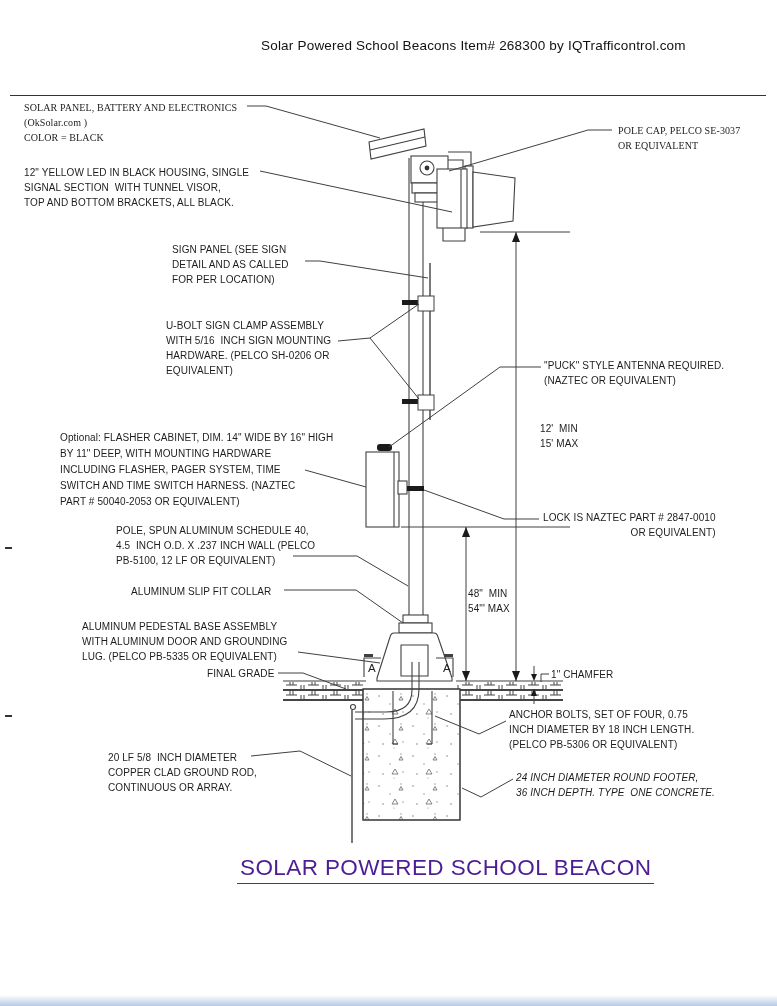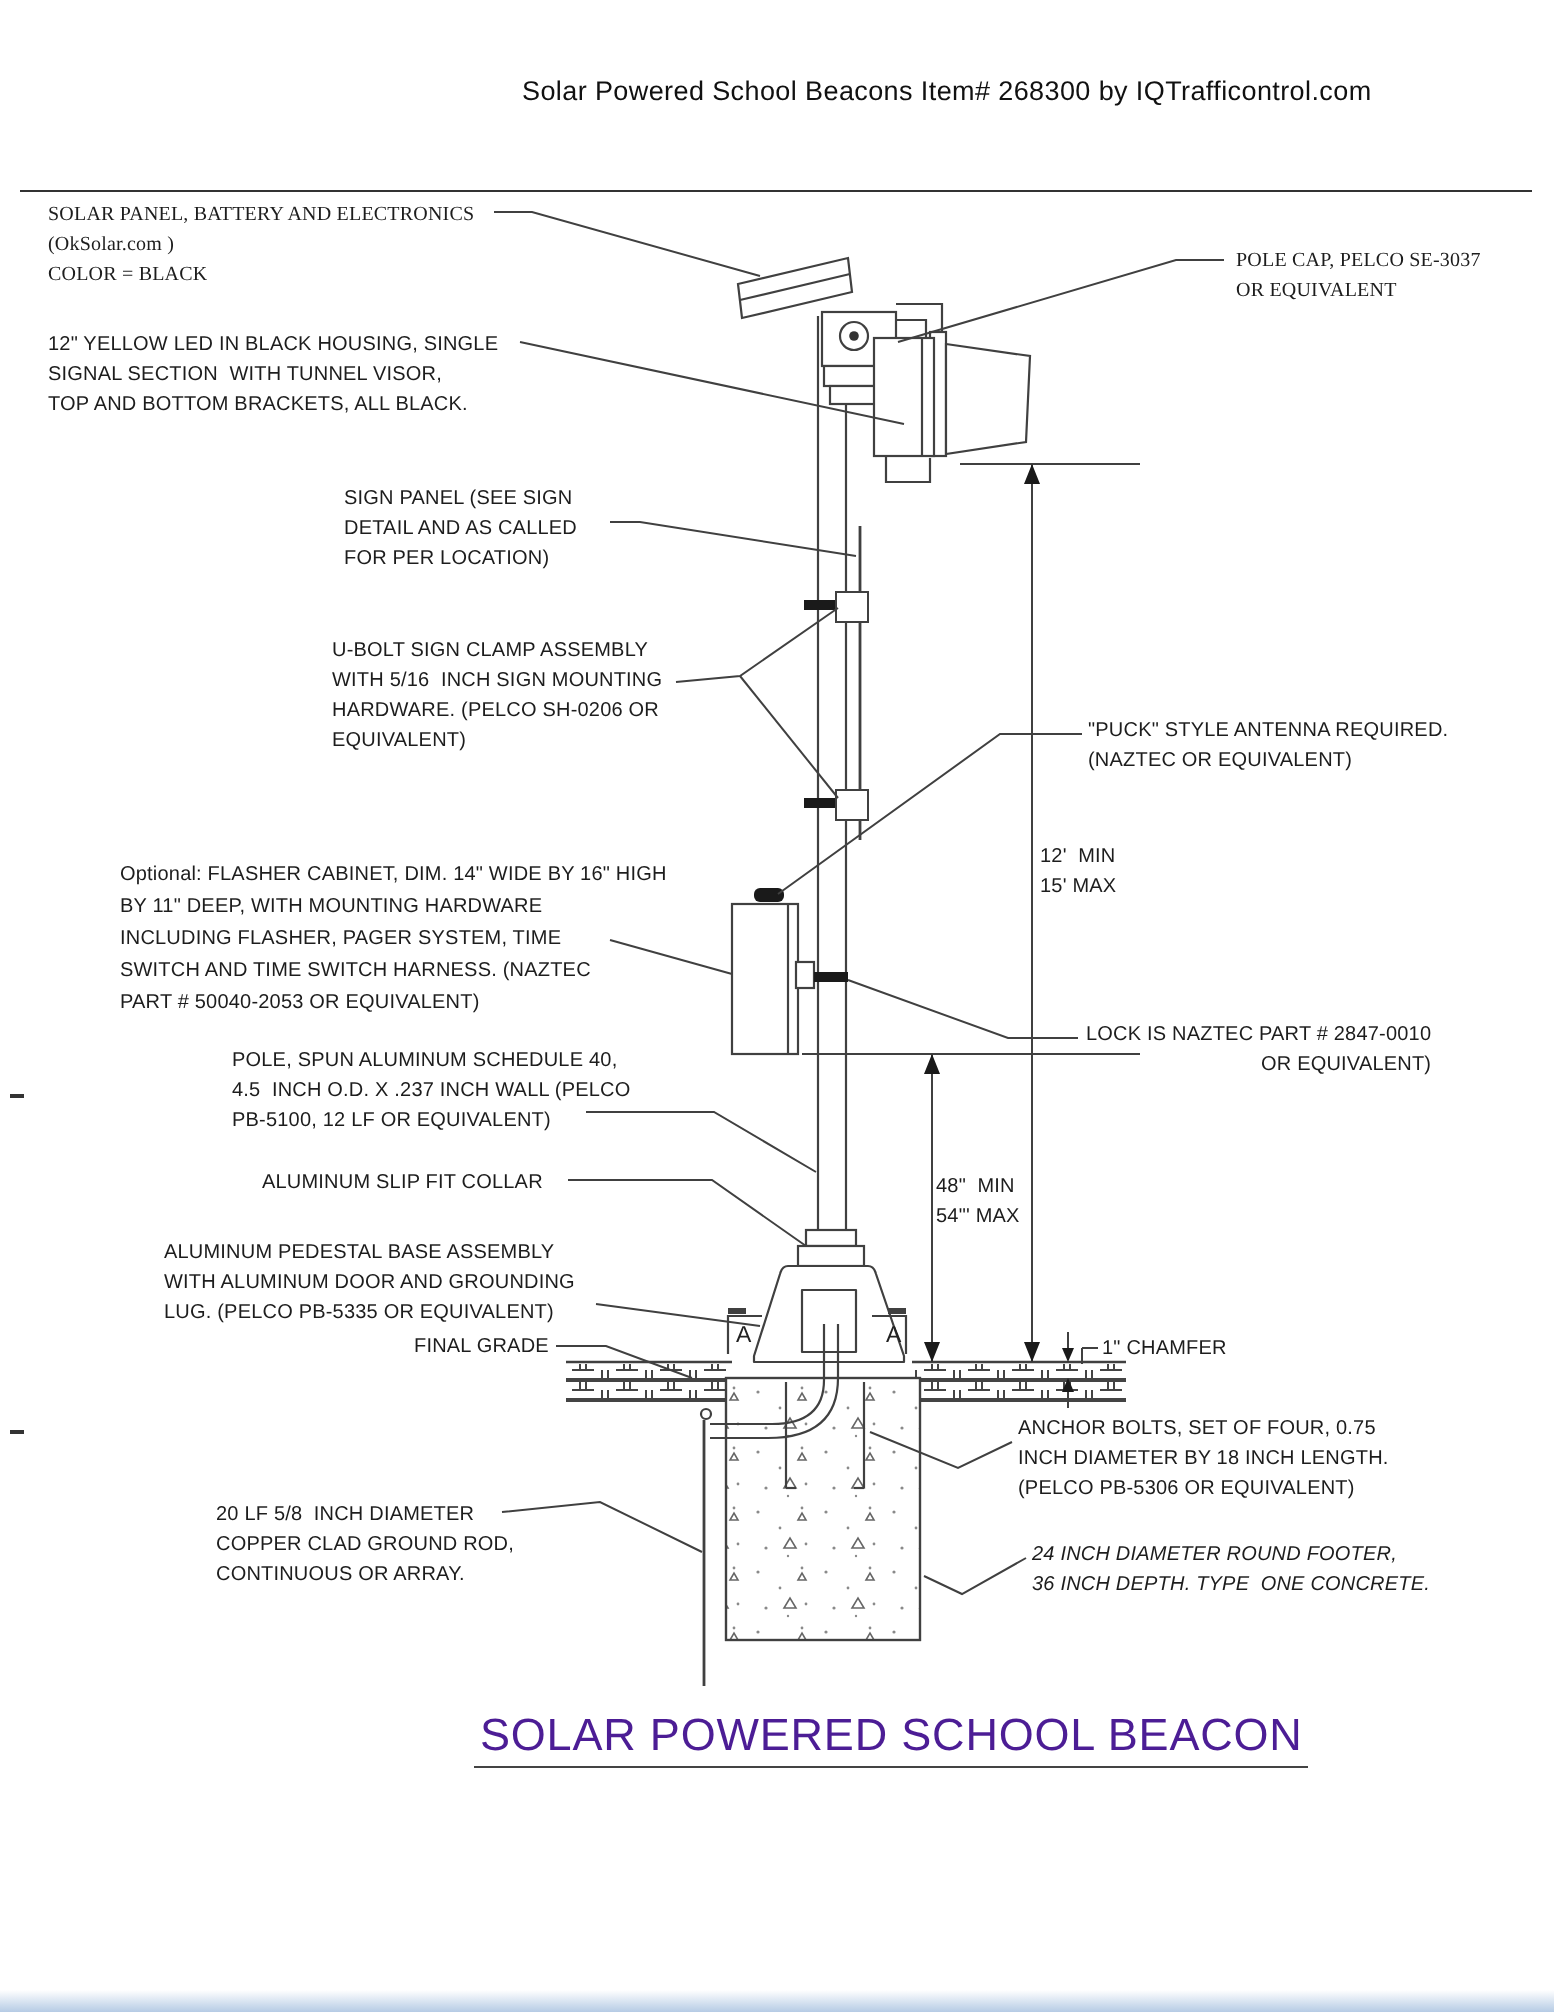--- a/index.html
+++ b/index.html
@@ -195,21 +195,21 @@
 WITH ALUMINUM DOOR AND GROUNDING
 LUG. (PELCO PB-5335 OR EQUIVALENT)</div>
 <div class="callout" style="left:207px;top:666px;">FINAL GRADE</div>
 <div class="callout" style="left:108px;top:750px;">20 LF 5/8  INCH DIAMETER
 COPPER CLAD GROUND ROD,
 CONTINUOUS OR ARRAY.</div>
 <div class="callout" style="left:618px;top:123px;font-family:Liberation Serif, serif;">POLE CAP, PELCO SE-3037
 OR EQUIVALENT</div>
 <div class="callout" style="left:544px;top:358px;">"PUCK" STYLE ANTENNA REQUIRED.
 (NAZTEC OR EQUIVALENT)</div>
-<div class="callout" style="left:520px;top:421px;">12'  MIN
+<div class="callout" style="left:540px;top:421px;">12'  MIN
 15' MAX</div>
 <div class="callout" style="left:543px;top:510px;text-align:right;">LOCK IS NAZTEC PART # 2847-0010
 OR EQUIVALENT)</div>
 <div class="callout" style="left:468px;top:586px;">48"  MIN
 54"' MAX</div>
 <div class="callout" style="left:551px;top:667px;">1" CHAMFER</div>
 <div class="callout" style="left:509px;top:707px;">ANCHOR BOLTS, SET OF FOUR, 0.75
 INCH DIAMETER BY 18 INCH LENGTH.
 (PELCO PB-5306 OR EQUIVALENT)</div>
 <div class="callout" style="left:516px;top:770px;font-style:italic;">24 INCH DIAMETER ROUND FOOTER,

